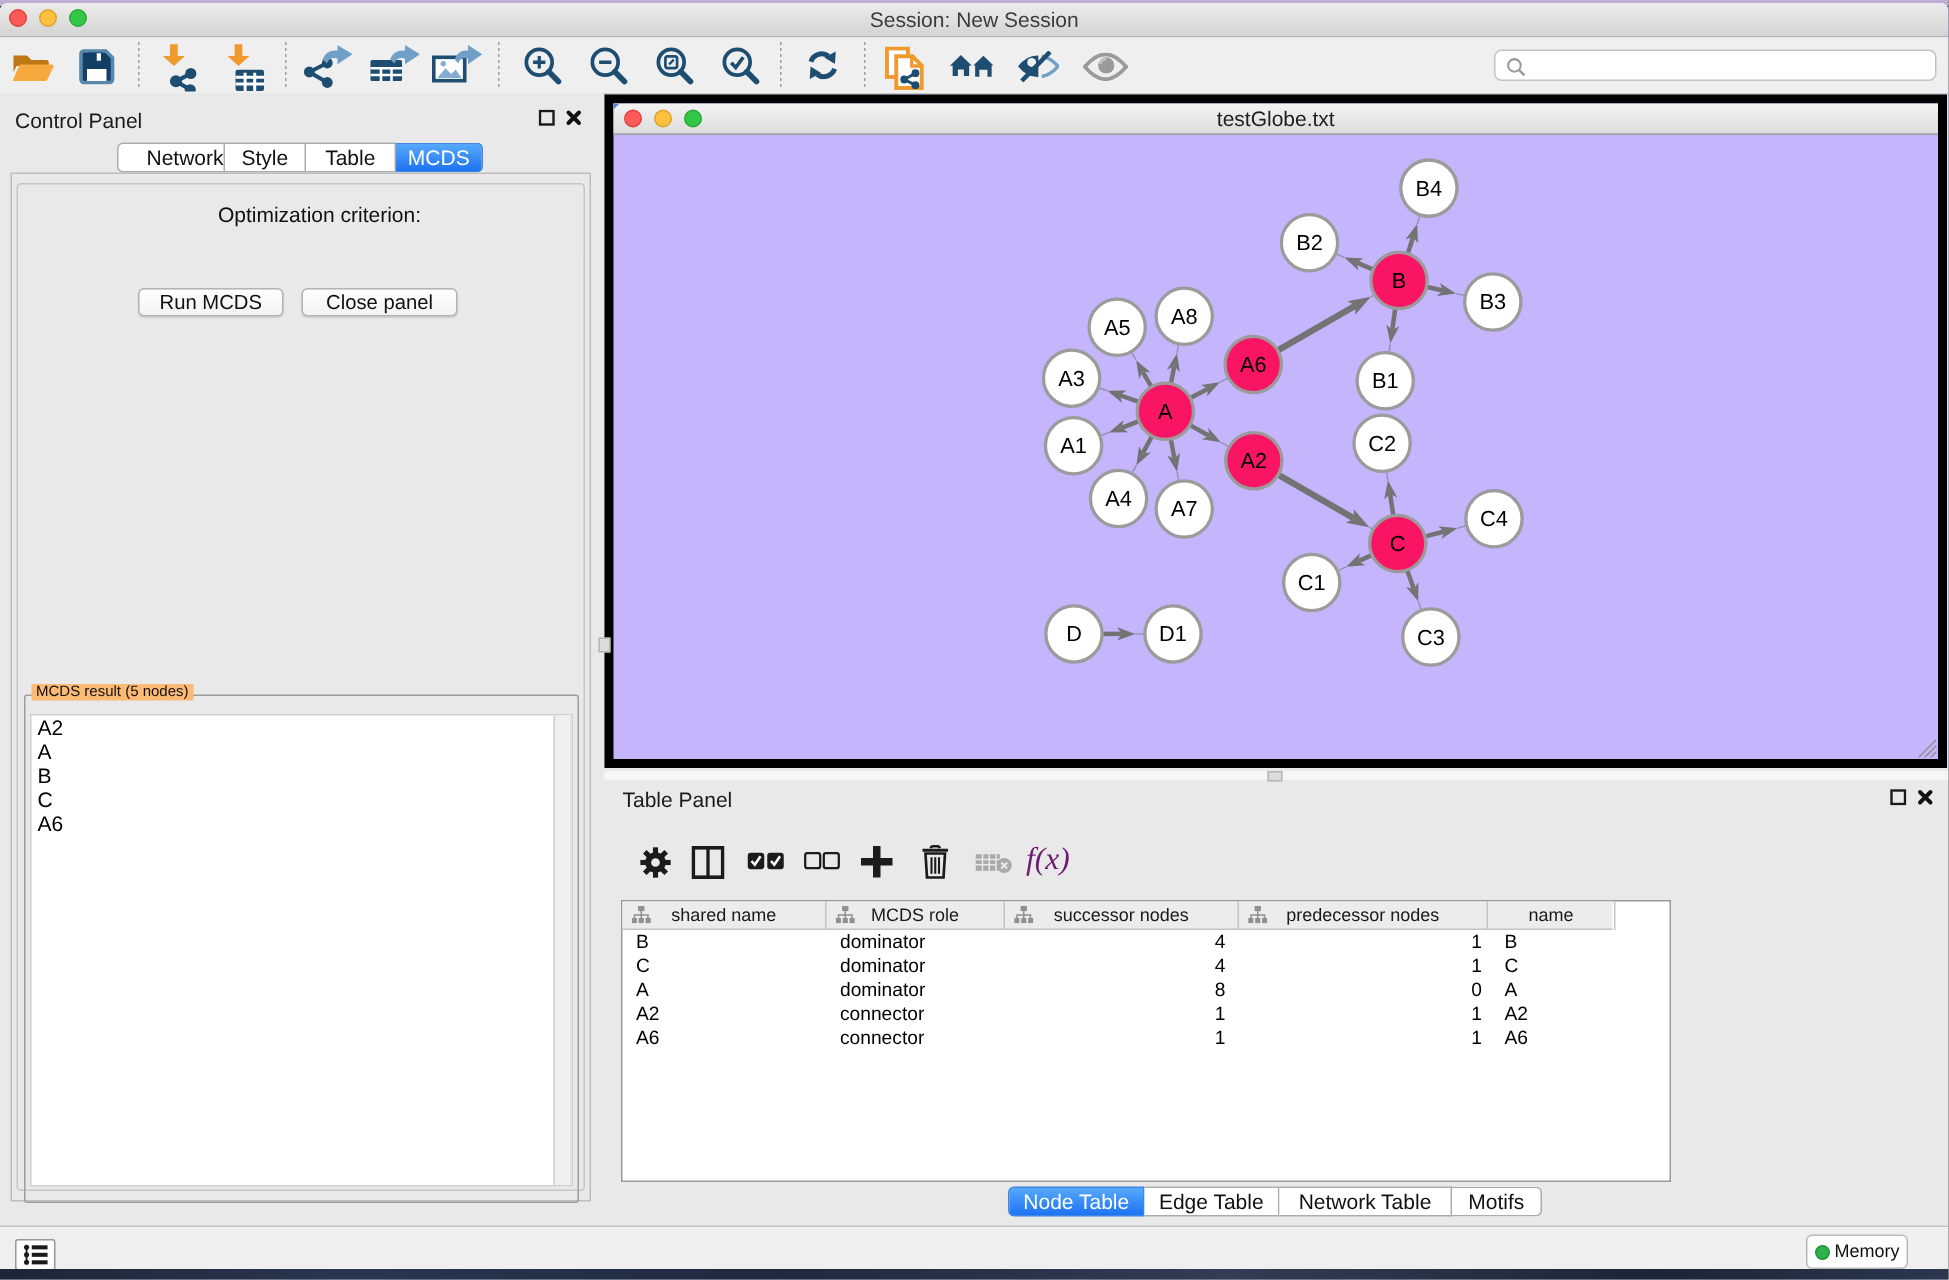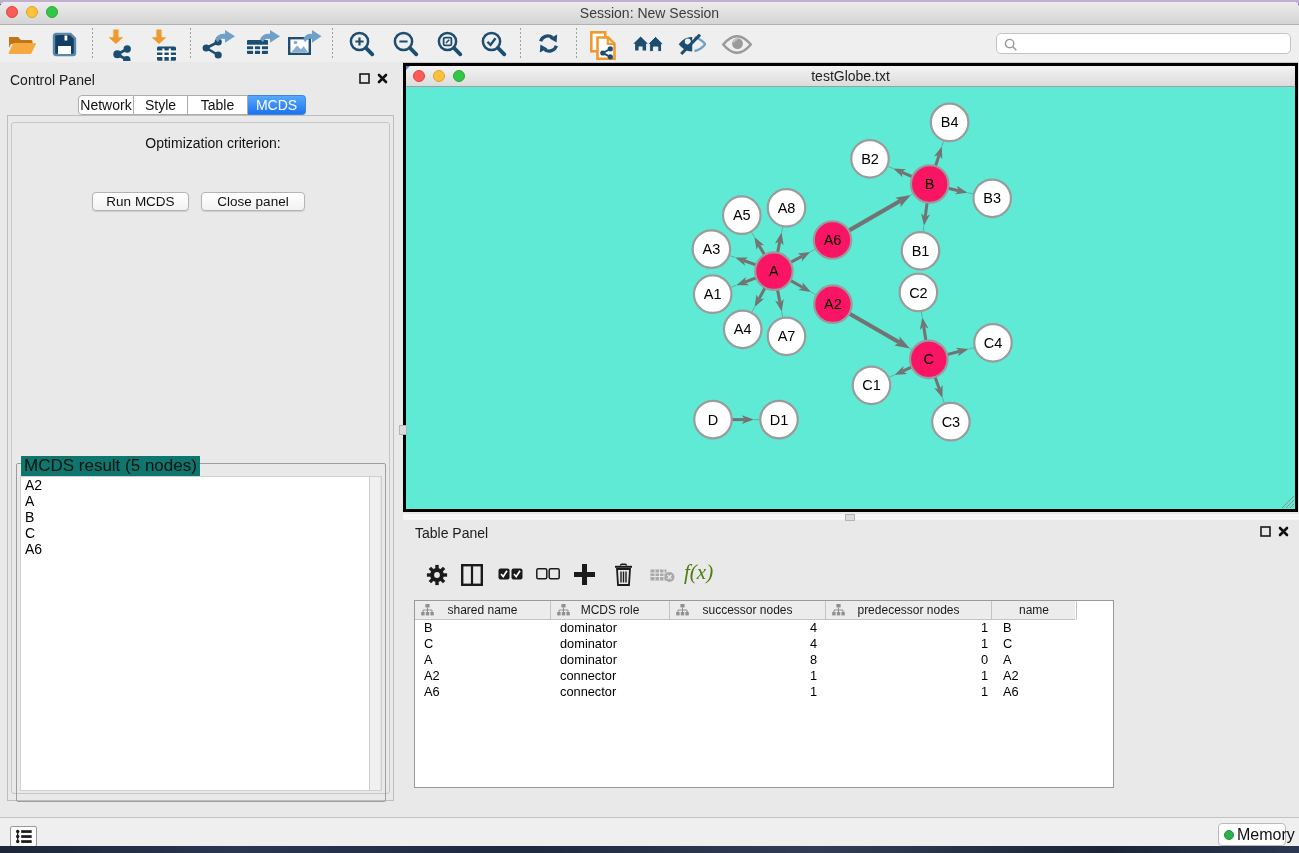--- a/index.html
+++ b/index.html
@@ -48,30 +48,30 @@
 #optLabel { position:absolute; top:73px; left:0; width:394px; text-align:center; font-size:14px; color:#111;padding-left:32px; }
 #combo { position:absolute; top:95px; left:42px; width:311px; height:21px; background:#fff;
   border:1px solid #b4b4b4; border-radius:4px; font-size:13.8px; color:#111; line-height:19px; padding-left:12px; }
 #comboBtn { position:absolute; top:-1px; right:-1px; width:20px; height:21px; border-radius:0 4px 4px 0;
   background:linear-gradient(#5fb0fc,#1d71f1); }
 .btn { position:absolute; height:19px; box-shadow:0 1px 1px rgba(0,0,0,0.12); background:linear-gradient(#ffffff,#f2f2f2); border:1px solid #b4b4b4;
   border-radius:4px; font-size:13.5px; color:#111; text-align:center; line-height:17px; }
 
 #mcdsBox { position:absolute; top:401px; left:16px; width:370px; height:339px;
   border:1px solid #9d9d9d; border-radius:2px; }
-#mcdsLegend { position:absolute; top:-8px; left:4px; background:#0f766e; padding:0 3px;
-  font-size:17px; color:#111; }
+#mcdsLegend { position:absolute; top:-8px; left:4px; background:#fdba74; padding:0 3px;
+  font-size:10px; color:#111; }
 #mcdsList { position:absolute; top:12px; left:3px; width:362px; height:315px; background:#fff;
   border:1px solid #cfcfcf; font-size:14px; color:#000; }
 #mcdsList .li { height:16px; line-height:16px; padding-left:4px; }
 #mcdsScroll { position:absolute; top:0; right:0; width:12px; height:100%;
   background:#f0f0f0; border-left:1px solid #cccccc; border-right:1px solid #e2e2e2; }
 
 #netwin { position:absolute; top:61px; left:403px; width:895px; height:449px;
-  border:3px solid #000000; background:#5eead4; }
+  border:6px solid #000000; background:#c4b5fd; }
 #netTitle { position:absolute; top:0; left:0; width:100%; height:21px;
   background:linear-gradient(#f3f3f3,#dcdcdc); border-bottom:1px solid #9f9f9f; }
 #netTitle .t1 { left:7px; top:4px; background:#fc5b57; border:1px solid #e2403c; }
 #netTitle .t2 { left:27px; top:4px; background:#fcc23e; border:1px solid #e0a02c; }
 #netTitle .t3 { left:47px; top:4px; background:#33c748; border:1px solid #28a838; }
 #netTitleText { position:absolute; top:2px; left:0; width:100%; text-align:center; font-size:14px; color:#1f1f1f; }
 #graph { position:absolute; top:21px; left:0; }
 
 #tpanel { position:absolute; top:510px; left:402px; width:897px; height:306px; background:#e9e9e9; }
 #tableArea { position:absolute; top:88px; left:12px; width:700px; height:188px; background:#fff;
@@ -82,22 +82,22 @@
   border-right:1px solid #c4c4c4; }
 .trow { position:absolute; left:0; width:660px; height:16px; font-size:12.8px; color:#000; }
 .trow span { position:absolute; top:0; height:16px; line-height:16px; }
 
 #btabs { position:absolute; top:279px; left:270px; display:flex; }
 
 #statusbar { position:absolute; top:815px; left:0; width:1299px; height:29px; background:#efefef;
   border-top:1px solid #c3c3c3; }
 #listBtn { position:absolute; top:8px; left:10px; width:27px; height:21px;
   background:#fcfcfc; border:1.5px solid #999; border-radius:2px; }
-#memBtn { position:absolute; top:5px; right:13px; width:68px; height:23px; background:#fdfdfd;
-  border:1px solid #b9b9b9; border-radius:4px; font-size:16px; color:#111; line-height:21px; padding-left:18px; }
+#memBtn { position:absolute; top:5px; right:27px; width:68px; height:23px; background:#fdfdfd;
+  border:1px solid #b9b9b9; border-radius:4px; font-size:12px; color:#111; line-height:21px; padding-left:18px; }
 #memBtn i { position:absolute; left:5px; top:6px; width:10px; height:10px; border-radius:50%;
   background:#2db14c; border:1px solid #1d9336; }
 </style>
 </head>
 <body>
 <div id="root">
   <div id="deskTop"></div>
   <div id="win">
     <div id="titlebar">
       <div class="tl t1"></div>
@@ -243,21 +243,21 @@
       </div>
     <div id="cpanel">
       <div class="ptitle abs" style="top:10px;left:10px;">Control Panel</div>
         <svg class="abs" style="left:359px;top:11px" width="11" height="11" viewBox="0 0 11 11">
           <rect x="1" y="1" width="9" height="9" fill="none" stroke="#1a1a1a" stroke-width="1.6"></rect>
         </svg>
 <svg class="abs" style="left:377px;top:11px" width="11" height="11" viewBox="0 0 11 11">
           <path d="M2 2 L9 9 M9 2 L2 9" stroke="#111" stroke-width="2.6" stroke-linecap="round"></path>
         </svg>
       <div class="tabrow" style="top:33px;left:78px;">
-        <div class="tab first" style="width:56px;">Network</div>
+        <div class="tab first" style="width:72px;text-align:right;">Network</div>
         <div class="tab" style="width:54px;text-align:center;">Style</div>
         <div class="tab" style="width:60px;">Table</div>
         <div class="tab sel last" style="width:58px;">MCDS</div>
       </div>
       <div id="cpContent"></div>
       <div id="cpInner"></div>
       <div id="optLabel">Optimization criterion:</div>
       <div class="btn" style="top:130px;left:92px;width:97px;">Run MCDS</div>
       <div class="btn" style="top:130px;left:201px;width:104px;">Close panel</div>
       <div id="mcdsBox">
@@ -443,21 +443,21 @@
 <g stroke="#e9e9e9" stroke-width="1">
             <line x1="0.5" y1="5" x2="16.5" y2="5"></line>
             <line x1="0.5" y1="8.5" x2="16.5" y2="8.5"></line>
             <line x1="5" y1="1.5" x2="5" y2="12.5"></line>
             <line x1="9.5" y1="1.5" x2="9.5" y2="12.5"></line>
             <line x1="14" y1="1.5" x2="14" y2="12.5"></line>
           </g>
 <circle cx="19.5" cy="9" r="5" fill="#a9a9a9"></circle>
 <path d="M17.5 7 l4 4 M21.5 7 l-4 4" stroke="#e9e9e9" stroke-width="1.4"></path>
         </svg>
-<div class="abs" style="left:282px;top:48px;font-family:'Liberation Serif',serif;font-style:italic;font-size:21px;color:#4d7c0f;">f(x)</div>
+<div class="abs" style="left:282px;top:48px;font-family:'Liberation Serif',serif;font-style:italic;font-size:21px;color:#701a75;">f(x)</div>
 
       <div id="tableArea">
         <div id="thead">
 <div class="th" style="left:0px;width:136px"><svg class="abs" style="left:6px;top:3px" width="13" height="12" viewBox="0 0 13 12">
 <g fill="#909090">
                   <rect x="4.4" y="0" width="4.2" height="3.4"></rect>
                   <rect x="0.2" y="8" width="3.4" height="3.4"></rect>
                   <rect x="4.8" y="8" width="3.4" height="3.4"></rect>
                   <rect x="9.4" y="8" width="3.4" height="3.4"></rect>
                 </g>
@@ -531,20 +531,26 @@
             </div>
 <div class="trow" style="top:83px">
               <span style="left:9px">A6</span>
               <span style="left:145px">connector</span>
               <span style="right:258px">1</span>
               <span style="right:87px">1</span>
               <span style="left:588px">A6</span>
             </div>
           </div>
       </div>
+      <div id="btabs">
+        <div class="tab first sel" style="width:91px;">Node Table</div>
+        <div class="tab" style="width:90px;">Edge Table</div>
+        <div class="tab" style="width:115px;">Network Table</div>
+        <div class="tab last" style="width:60px;">Motifs</div>
+      </div>
     </div>
     <div class="abs" style="left:399px;top:423px;width:8px;height:10px;background:#dcdcdc;border:1px solid #b5b5b5;"></div>
     <div class="abs" style="left:403px;top:512px;width:896px;height:6px;background:#f6f6f6;"></div>
     <div class="abs" style="left:845px;top:512px;width:10px;height:7px;background:#dcdcdc;border:1px solid #b5b5b5;"></div>
     <div id="statusbar">
       <div id="listBtn">
           <svg style="position:absolute;left:4px;top:2px" width="18" height="15" viewBox="0 0 18 15">
 <line x1="2.7" y1="2.5" x2="2.7" y2="12.5" stroke="#1a1a1a" stroke-width="1.2"></line>
 <g fill="#1a1a1a">
               <circle cx="2.7" cy="2.5" r="1.7"></circle>

